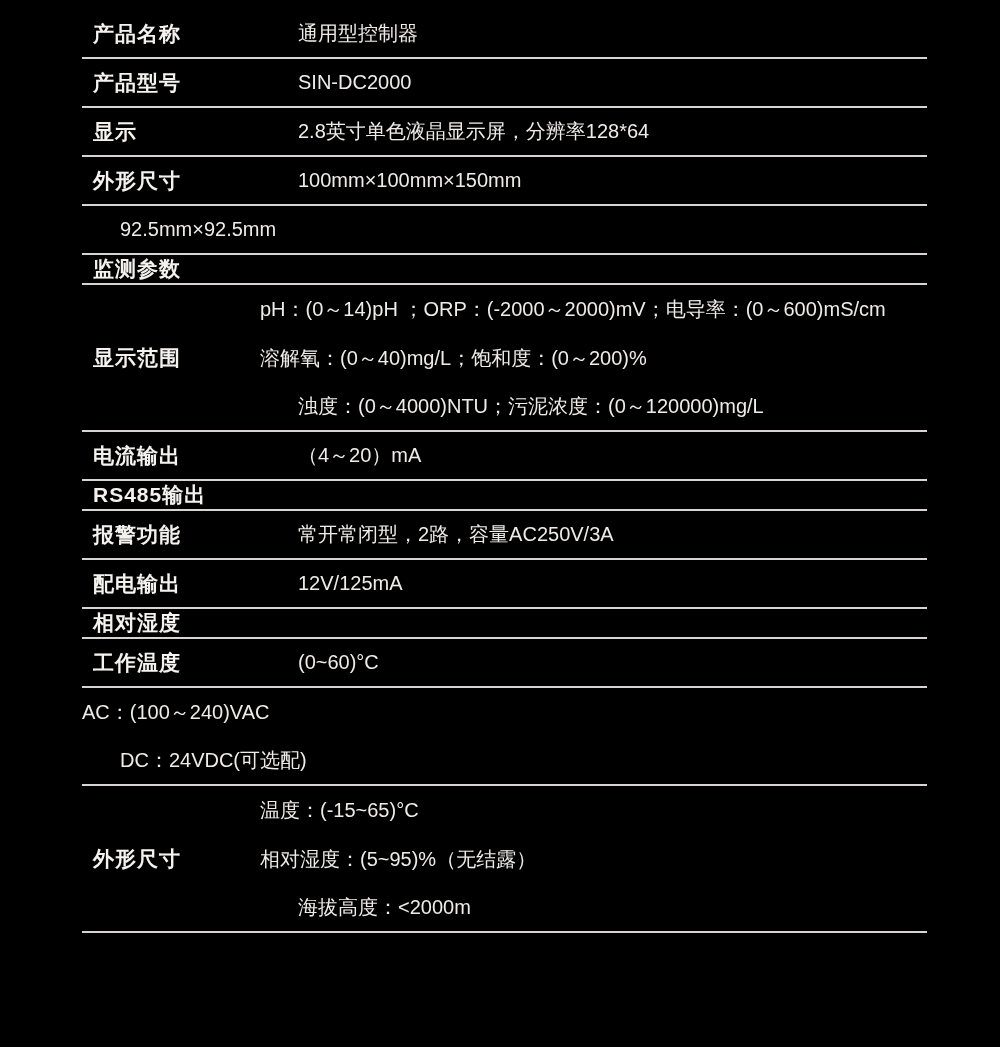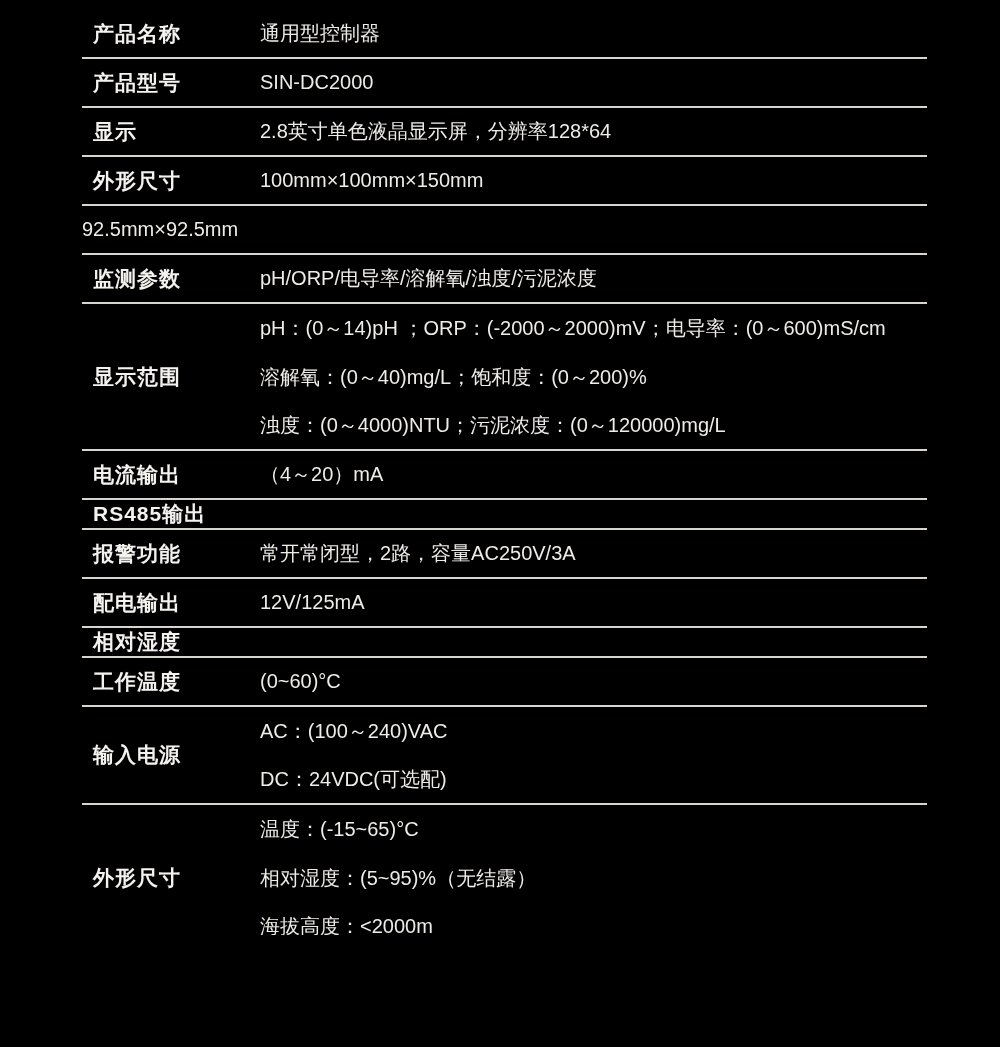--- a/index.html
+++ b/index.html
@@ -44,20 +44,21 @@
     height: 49px;
     display: flex;
     align-items: center;
     font-size: 20px;
     font-weight: 400;
     color: #eeece8;
     white-space: nowrap;
   }
   .spec-line:last-child {
     height: 47px;
+    margin-left: 38px;
   }
 </style>
 </head>
 <body>
 
 <div class="page">
   <div class="spec-table" id="spec-table">
       <div class="spec-row">
         <div class="spec-label">产品名称</div>
         <div class="spec-values">
@@ -82,23 +83,20 @@
           <div class="spec-line">100mm×100mm×150mm</div>
         </div>
       </div>
       <div class="spec-row">
         <div class="spec-values">
           <div class="spec-line">92.5mm×92.5mm</div>
         </div>
       </div>
       <div class="spec-row">
         <div class="spec-label">监测参数</div>
-        <div class="spec-values">
-          <div class="spec-line">pH/ORP/电导率/溶解氧/浊度/污泥浓度</div>
-        </div>
       </div>
       <div class="spec-row">
         <div class="spec-label">显示范围</div>
         <div class="spec-values">
           <div class="spec-line">pH：(0～14)pH ；ORP：(-2000～2000)mV；电导率：(0～600)mS/cm</div>
           <div class="spec-line">溶解氧：(0～40)mg/L；饱和度：(0～200)%</div>
           <div class="spec-line">浊度：(0～4000)NTU；污泥浓度：(0～120000)mg/L</div>
         </div>
       </div>
       <div class="spec-row">
@@ -125,21 +123,20 @@
       <div class="spec-row">
         <div class="spec-label">相对湿度</div>
       </div>
       <div class="spec-row">
         <div class="spec-label">工作温度</div>
         <div class="spec-values">
           <div class="spec-line">(0~60)°C</div>
         </div>
       </div>
       <div class="spec-row">
-        <div class="spec-label">输入电源</div>
         <div class="spec-values">
           <div class="spec-line">AC：(100～240)VAC</div>
           <div class="spec-line">DC：24VDC(可选配)</div>
         </div>
       </div>
       <div class="spec-row">
         <div class="spec-label">外形尺寸</div>
         <div class="spec-values">
           <div class="spec-line">温度：(-15~65)°C</div>
           <div class="spec-line">相对湿度：(5~95)%（无结露）</div>

